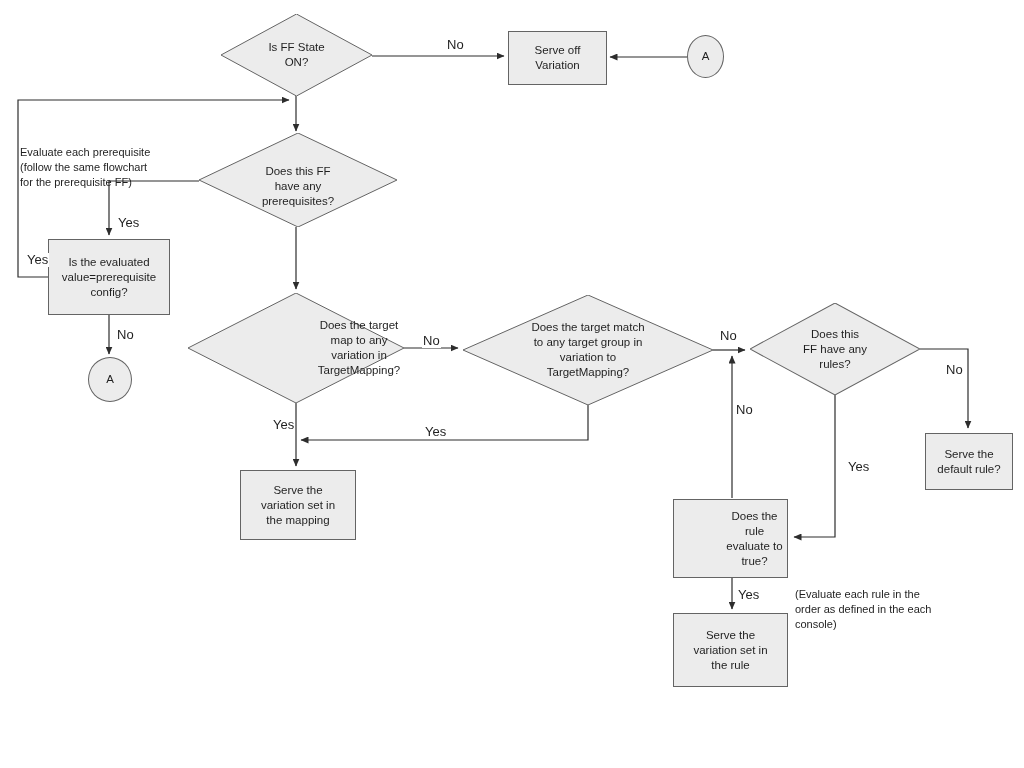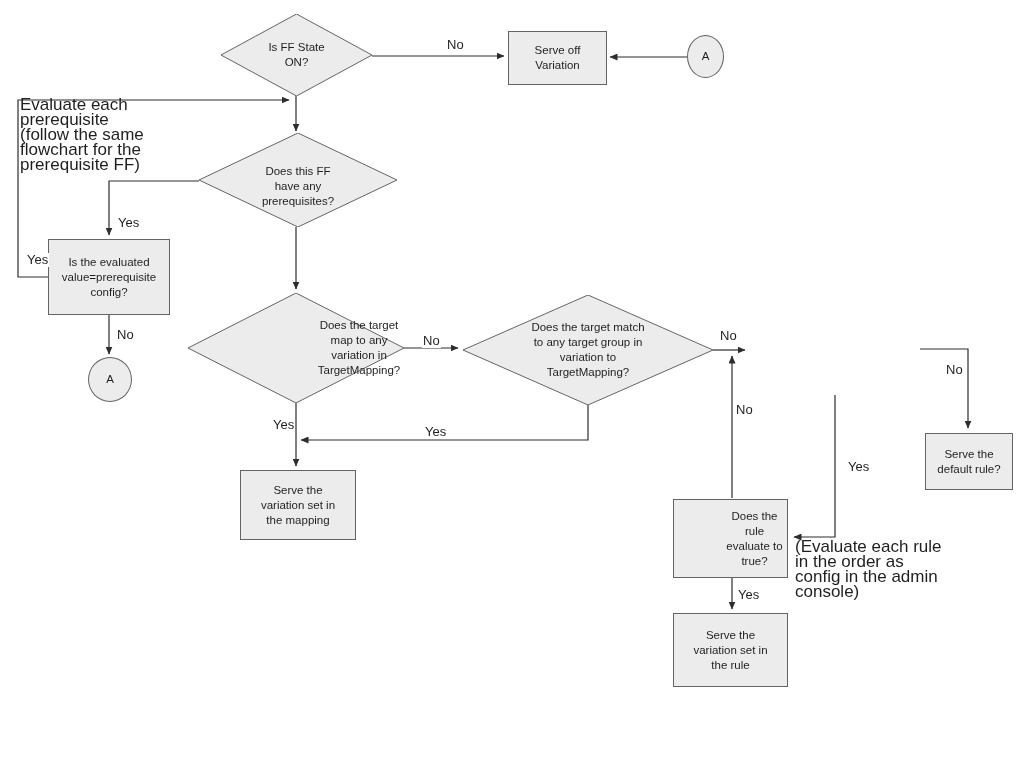--- a/index.html
+++ b/index.html
@@ -6,21 +6,21 @@
   html, body { width: 1024px; height: 768px; background: #ffffff; overflow: hidden; }
   body { font-family: "Liberation Sans", "DejaVu Sans", sans-serif; color: #1f1f1f; }
   #canvas { position: relative; width: 1024px; height: 768px; background: #ffffff; }
   #edges { position: absolute; left: 0; top: 0; width: 1024px; height: 768px; }
   .node { position: absolute; display: flex; align-items: center; justify-content: center; }
   .node .shape-svg { position: absolute; left: 0; top: 0; width: 100%; height: 100%; }
   .node .lbl { position: relative; text-align: center; font-size: 11.5px; line-height: 15px; color: #1f1f1f; }
   .proc { background: #ececec; border: 1px solid #646464; }
   .circ { background: #ececec; border: 1px solid #646464; border-radius: 50%; }
   .edge-label { position: absolute; font-size: 13px; line-height: 14px; color: #1f1f1f; background: #ffffff; padding: 0 1px; }
-  .note { position: absolute; font-size: 17px; line-height: 15px; color: #1f1f1f; text-align: left; }
+  .note { position: absolute; font-size: 11px; line-height: 15px; color: #1f1f1f; text-align: left; margin-top: 48px; }
 </style>
 </head>
 <body>
 
 <div id="canvas">
 
   <svg id="edges" width="1024" height="768" viewBox="0 0 1024 768" fill="none" xmlns="http://www.w3.org/2000/svg">
     <defs>
       <marker id="arr" markerWidth="9" markerHeight="7" refX="7.5" refY="3.5" orient="auto" markerUnits="userSpaceOnUse">
         <path d="M0,0 L8,3.5 L0,7 Z" fill="#2d2d2d"></path>
@@ -66,20 +66,26 @@
     <div class="lbl" style="width:90px;">Does the target map to any variation in TargetMapping?</div>
   </div>
 
   <div class="node" style="left:463px; top:295px; width:250px; height:110px;">
     <svg class="shape-svg" viewBox="0 0 100 100" preserveAspectRatio="none">
         <polygon points="50,0 100,50 50,100 0,50" fill="#ececec" stroke="#646464" stroke-width="1" vector-effect="non-scaling-stroke"></polygon>
       </svg>
     <div class="lbl" style="width:114px;">Does the target match to any target group in variation to TargetMapping?</div>
   </div>
 
+  <div class="node" style="left:750px; top:303px; width:170px; height:92px;">
+    <svg class="shape-svg" viewBox="0 0 100 100" preserveAspectRatio="none">
+        <polygon points="50,0 100,50 50,100 0,50" fill="#ececec" stroke="#646464" stroke-width="1" vector-effect="non-scaling-stroke"></polygon>
+      </svg>
+    <div class="lbl" style="width:64px;">Does this FF have any rules?</div>
+  </div>
 
   <div class="node proc" style="left:508px; top:31px; width:99px; height:54px;">
     <div class="lbl" style="width:58px;">Serve off Variation</div>
   </div>
 
   <div class="node proc" style="left:48px; top:239px; width:122px; height:76px;">
     <div class="lbl" style="width:108px;">Is the evaluated value=prerequisite config?</div>
   </div>
 
   <div class="node proc" style="left:240px; top:470px; width:116px; height:70px;">
@@ -99,21 +105,21 @@
   </div>
 
   <div class="node circ" style="left:687px; top:35px; width:37px; height:43px;">
     <div class="lbl">A</div>
   </div>
   <div class="node circ" style="left:88px; top:357px; width:44px; height:45px;">
     <div class="lbl">A</div>
   </div>
 
   <div class="note" style="left:20px; top:97px; width:138px;">Evaluate each prerequisite (follow the same flowchart for the prerequisite FF)</div>
-  <div class="note" style="left:795px; top:539px; width:150px;">(Evaluate each rule in the order as config in the admin console)</div>
+  <div class="note" style="left:795px; top:539px; width:150px;">(Evaluate each rule in the order as defined in the each console)</div>
 
   <span class="edge-label" style="left:446px; top:38px;">No</span>
   <span class="edge-label" style="left:117px; top:216px;">Yes</span>
   <span class="edge-label" style="left:26px; top:253px;">Yes</span>
   <span class="edge-label" style="left:116px; top:328px;">No</span>
   <span class="edge-label" style="left:422px; top:334px;">No</span>
   <span class="edge-label" style="left:719px; top:329px;">No</span>
   <span class="edge-label" style="left:735px; top:403px;">No</span>
   <span class="edge-label" style="left:272px; top:418px;">Yes</span>
   <span class="edge-label" style="left:424px; top:425px;">Yes</span>

